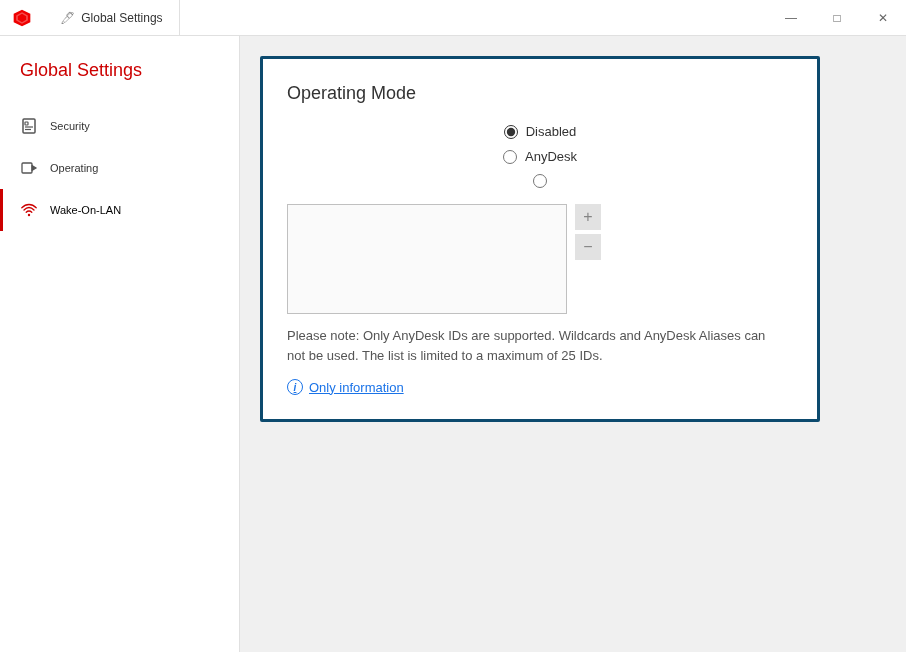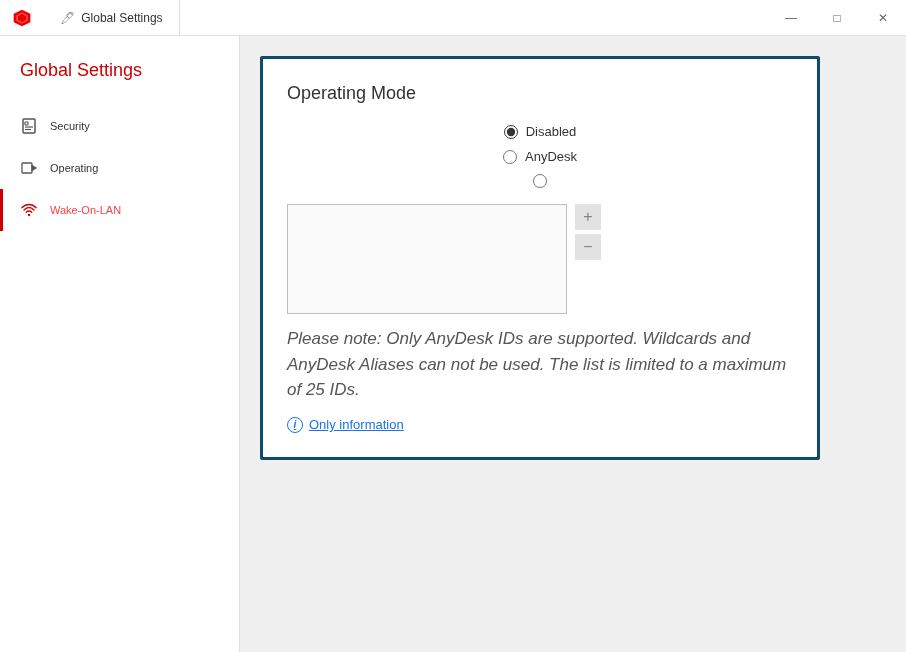--- a/index.html
+++ b/index.html
@@ -92,21 +92,21 @@
       display: flex;
       align-items: center;
       padding: 12px 20px;
       cursor: pointer;
       color: #333;
       gap: 12px;
       font-size: 11px;
       position: relative;
     }
     .sidebar-item.active {
-      color: #ef4444;
+      color: #000000;
       font-weight: 500;
     }
     .sidebar-item.active::before {
       content: '';
       position: absolute;
       left: 0;
       top: 0;
       bottom: 0;
       width: 3px;
       background: #cc0000;
@@ -203,23 +203,22 @@
       color: #333;
       font-weight: 300;
       line-height: 1;
     }
     .icon-btn:disabled {
       cursor: default;
       opacity: 0.6;
     }
 
     .note-text {
-      font-size: 17px;
+      font-size: 13px;
       color: #555;
-      font-style: italic;
       margin-top: 12px;
       margin-bottom: 14px;
       max-width: 500px;
       line-height: 1.5;
     }
     .more-info-link {
       display: flex;
       align-items: center;
       gap: 6px;
       color: #1a73e8;

